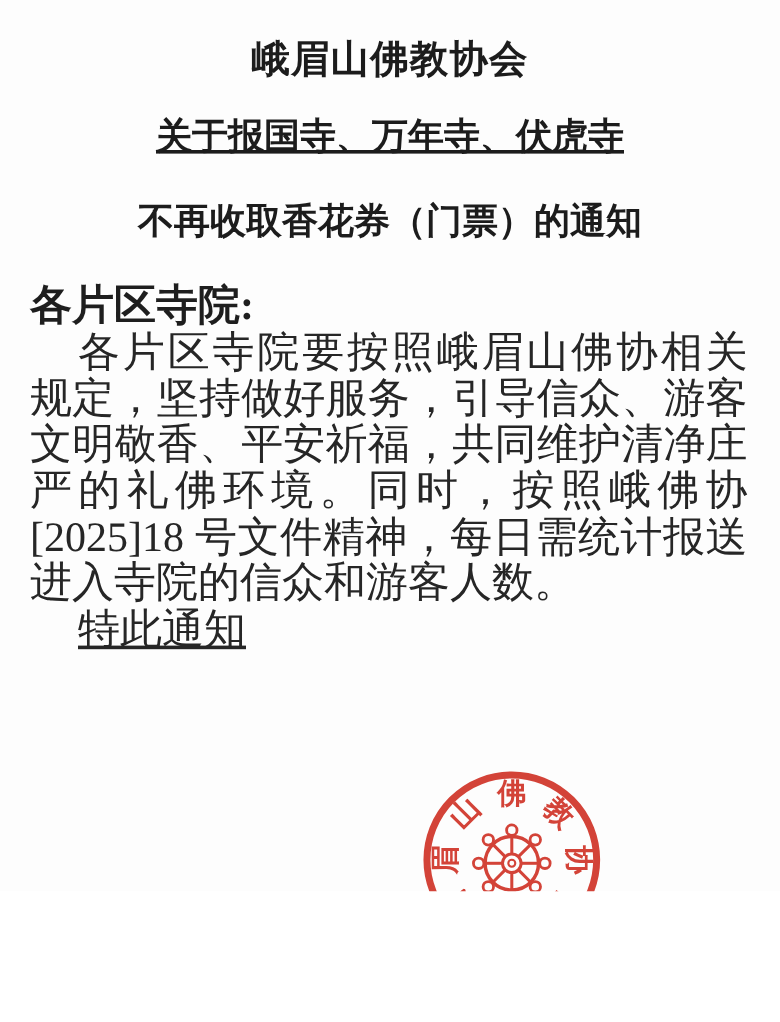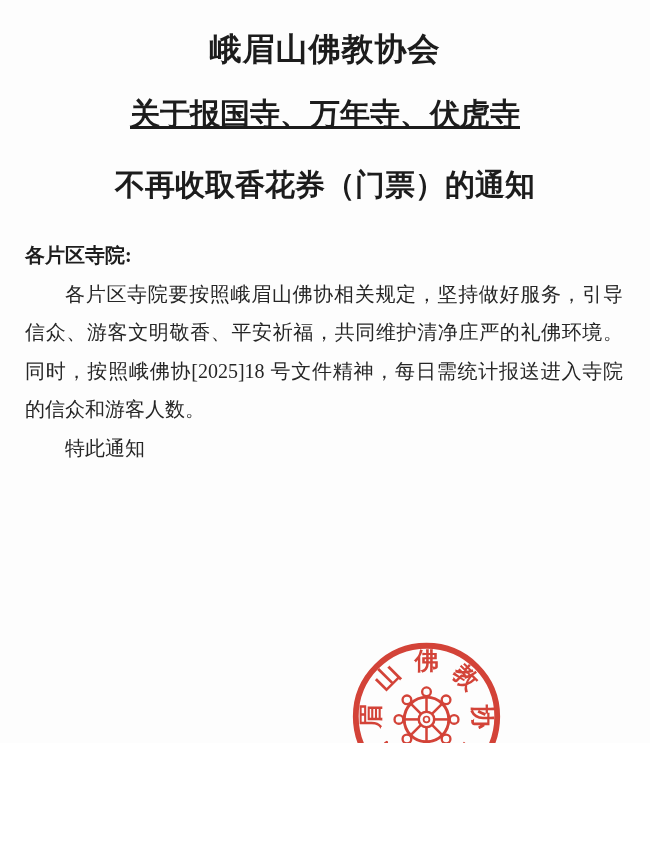--- a/index.html
+++ b/index.html
@@ -37,34 +37,35 @@
   .title-line-3 {
     margin-top: 31px;
     font-size: 30px;
     line-height: 40px;
   }
   .body-block {
     position: absolute;
     top: 236px;
     left: 25px;
     right: 27px;
-    font-size: 20px;
+    font-size: 35px;
     line-height: 38.5px;
     text-align: justify;
     color: #262626;
   }
   .salutation {
     font-weight: bold;
     color: #1e1e1e;
   }
   .para {
     text-indent: 40px;
   }
   .closing {
     text-indent: 40px;
+    text-decoration: underline;
   }
   .signature-org {
     position: absolute;
     left: 338px;
     top: 745px;
     font-size: 23px;
     line-height: 26px;
     color: #2a2a2a;
     white-space: nowrap;
   }

